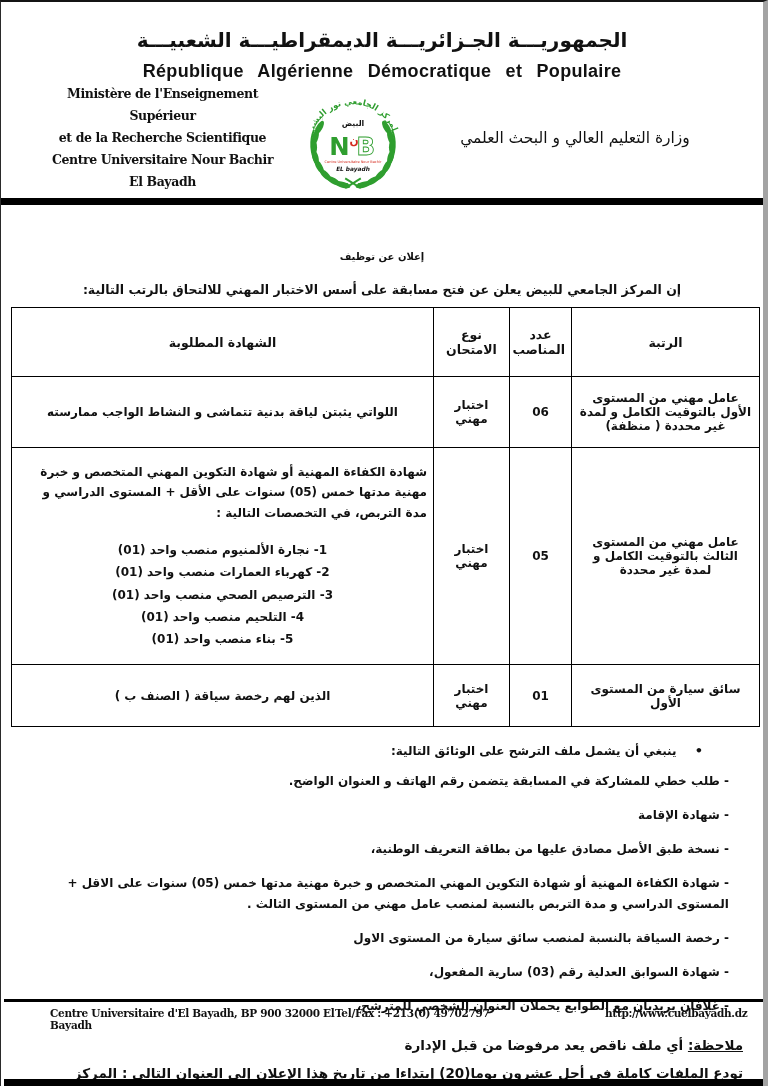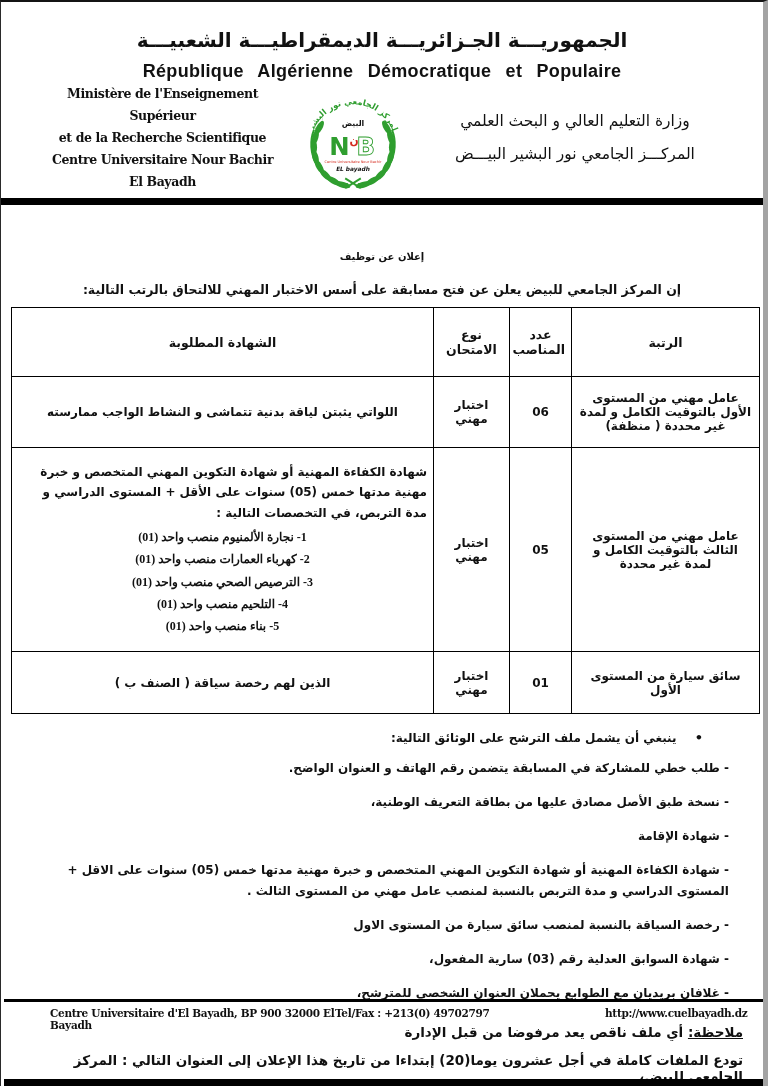--- a/index.html
+++ b/index.html
@@ -24,21 +24,21 @@
   .annc-intro { margin-top:20px; text-align:center; direction:rtl; font-weight:bold; font-size:12.5px; }
   
   table.jobs { direction:rtl; border-collapse:collapse; margin:10px 10px 0 10px;
                width:748px; table-layout:fixed; }
   table.jobs th, table.jobs td { border:1.5px solid #000; font-weight:bold; font-size:12px;
                text-align:center; vertical-align:middle; padding:14px 6px; }
   table.jobs th { font-size:12.5px; height:40px; }
   col.c-rank { width:188px; } col.c-pos { width:62px; } col.c-exam { width:76px; } col.c-cert { width:422px; }
   tr.r1 { height:66px; } tr.r2 { height:128px; } tr.r3 { height:62px; }
   .cert-para { text-align:right; line-height:1.7; }
-  .cert-items { margin-top:3px; text-align:center; line-height:1.85;font-family:Liberation Serif, serif; }
+  .cert-items { margin-top:16px; text-align:center; line-height:1.85; }
   
   .docs { direction:rtl; margin:16px 34px 0 30px; font-size:12px; font-weight:bold; }
   .docs-intro { padding-right:26px; }
   .docs-intro .bullet { margin-left:14px; font-size:13px; }
   .doc-item { margin-top:13px; line-height:1.75; }
   
   .note { direction:rtl; margin:20px 20px 0 20px; font-weight:bold; }
   .note-line1 { font-size:13.5px; }
   .note-line1 .u { text-decoration:underline; }
   .note-line2 { margin-top:12px; font-size:13.5px; }
@@ -107,21 +107,20 @@
         <text x="51" y="76" font-size="25" font-weight="bold" fill="#2f9e2f" text-anchor="middle">N</text>
         <text x="66" y="66" font-size="11" font-weight="bold" fill="#d42a1e" text-anchor="middle">ن</text>
         <text x="78" y="76" font-size="25" font-weight="bold" fill="#ffffff" stroke="#2f9e2f" stroke-width="0.9" text-anchor="middle">B</text>
         <text x="65" y="84" font-size="3.6" fill="#d42a1e" text-anchor="middle">Centre Universitaire Nour Bachir</text>
         <text x="65" y="92" font-size="6" font-weight="bold" font-style="italic" fill="#111" text-anchor="middle">EL bayadh</text>
       </svg>
     </div>
 
     <div class="ministry-ar">
       <div>وزارة التعليم العالي و البحث العلمي</div>
-      <div>المركـــز الجامعي نور البشير  البيـــض</div>
     </div>
   </div>
 
   <div class="hdr-sep"></div>
 
   <div class="annc-title">إعلان عن توظيف</div>
   <div class="annc-intro">إن المركز الجامعي للبيض يعلن عن فتح مسابقة على أسس الاختبار المهني للالتحاق بالرتب التالية:</div>
 
   <table class="jobs">
     <colgroup>
@@ -168,22 +167,22 @@
       </tr>
     </tbody>
   </table>
 
   <div class="docs">
     <div class="docs-intro">
       <span class="bullet">•</span>
       <span>ينبغي أن يشمل ملف الترشح على الوثائق التالية:</span>
     </div>
     <div class="doc-item">- طلب خطي للمشاركة في المسابقة يتضمن رقم الهاتف و العنوان الواضح.</div>
+    <div class="doc-item">- شهادة الإقامة</div>
     <div class="doc-item">- نسخة طبق الأصل مصادق عليها من بطاقة التعريف الوطنية،</div>
-    <div class="doc-item">- شهادة الإقامة</div>
     <div class="doc-item">- شهادة الكفاءة المهنية أو شهادة التكوين المهني المتخصص و خبرة مهنية مدتها خمس (05) سنوات على الاقل  + المستوى الدراسي و مدة التربص بالنسبة لمنصب عامل مهني من المستوى الثالث .</div>
     <div class="doc-item">- رخصة السياقة بالنسبة لمنصب سائق سيارة من المستوى الاول</div>
     <div class="doc-item">- شهادة السوابق العدلية رقم (03) سارية المفعول،</div>
     <div class="doc-item">- غلافان بريديان مع الطوابع يحملان العنوان الشخصي للمترشح،</div>
   </div>
 
   <div class="note">
     <div class="note-line1">
       <span class="u">ملاحظة:</span><span> أي ملف ناقص يعد مرفوضا من قبل الإدارة</span>
     </div>

